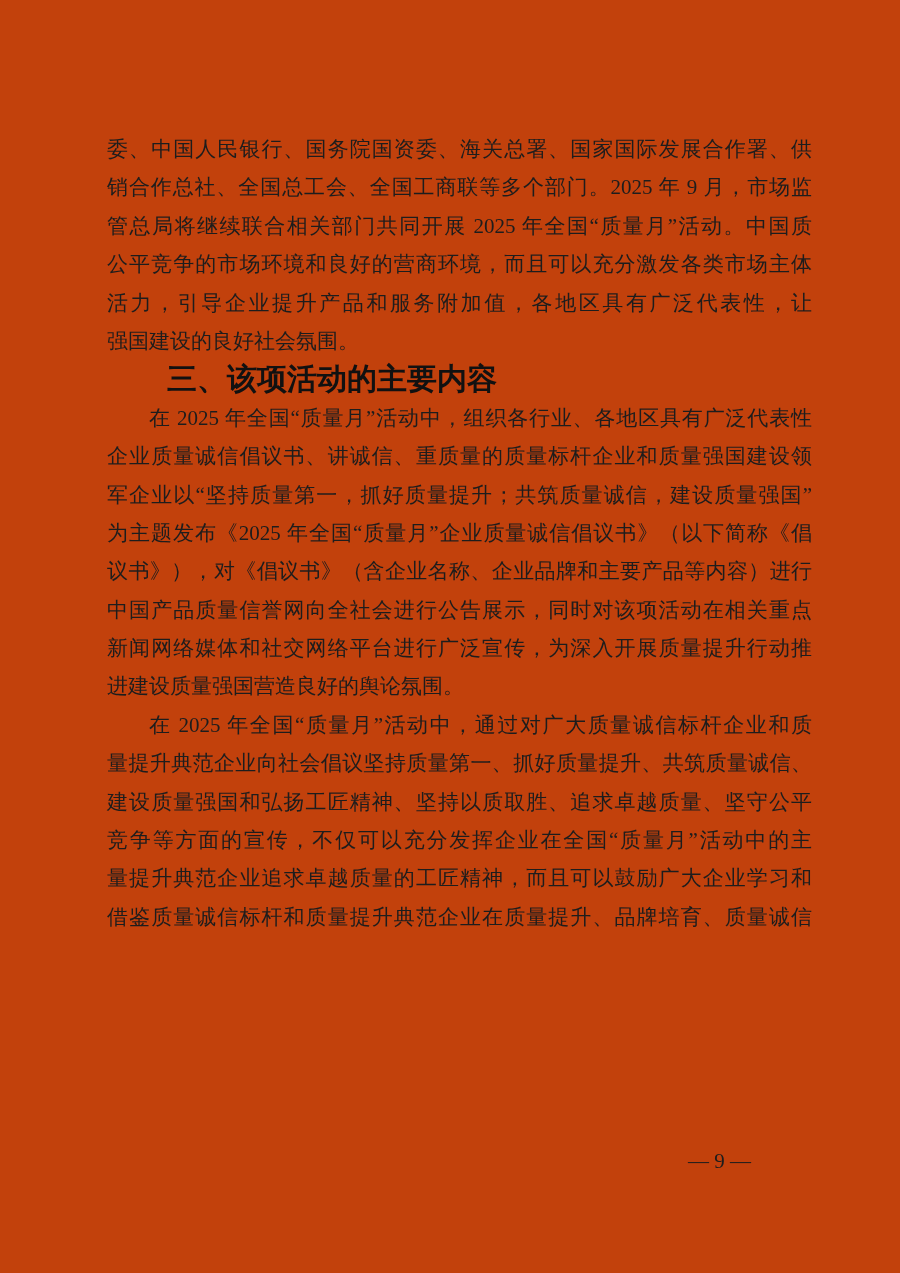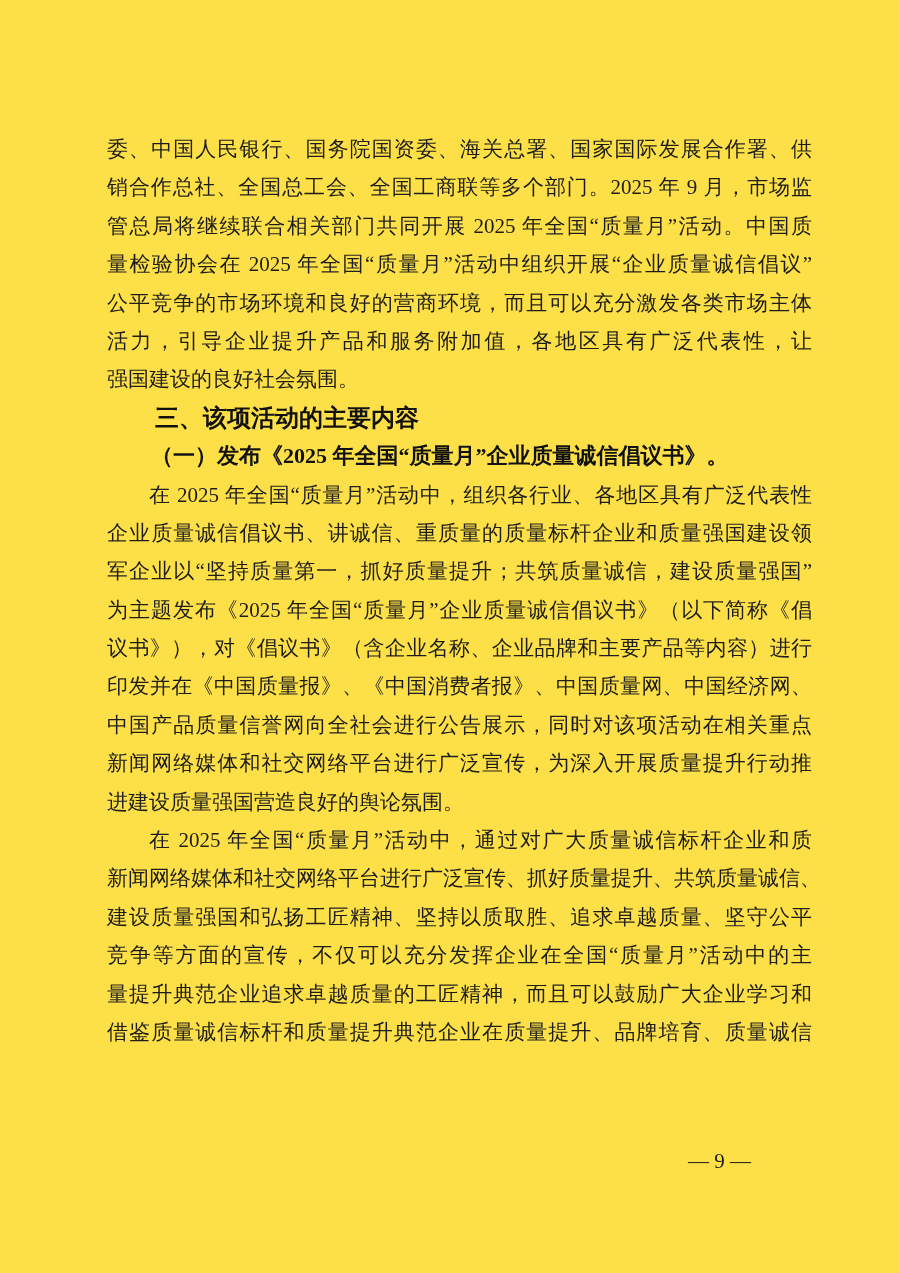--- a/index.html
+++ b/index.html
@@ -4,21 +4,21 @@
 <style>
   html, body {
     margin: 0;
     padding: 0;
     background: #ffffff;
   }
   .page {
     position: relative;
     width: 900px;
     height: 1273px;
-    background: #fde047;
+    background: #c2410c;
     overflow: hidden;
     font-family: "Liberation Serif", serif;
     color: #1d1d1d;
   }
   .content {
     position: absolute;
     left: 107px;
     top: 130px;
     width: 705px;
   }
@@ -35,21 +35,21 @@
   .line.body-justify-indent {
     text-indent: 2em;
   }
   .line.body-end {
     text-align: right;
     text-align-last: left;
   }
   .line.heading {
     font-family: "Liberation Sans", sans-serif;
     font-weight: 700;
-    font-size: 24px;
+    font-size: 30px;
     text-indent: 2em;
     text-align: left;
     text-align-last: left;
     color: #111111;
   }
   .line.subheading {
     font-weight: 700;
     font-size: 22px;
     text-indent: 2em;
     text-align: left;
@@ -67,36 +67,33 @@
   }
 </style>
 </head>
 <body>
 
 <div class="page">
   <div class="content">
       <div class="line body-justify">委、中国人民银行、国务院国资委、海关总署、国家国际发展合作署、供</div>
       <div class="line body-justify">销合作总社、全国总工会、全国工商联等多个部门。2025 年 9 月，市场监</div>
       <div class="line body-justify">管总局将继续联合相关部门共同开展 2025 年全国“质量月”活动。中国质</div>
-      <div class="line body-justify">量检验协会在 2025 年全国“质量月”活动中组织开展“企业质量诚信倡议”</div>
       <div class="line body-justify">公平竞争的市场环境和良好的营商环境，而且可以充分激发各类市场主体</div>
       <div class="line body-justify">活力，引导企业提升产品和服务附加值，各地区具有广泛代表性，让</div>
       <div class="line body-end">强国建设的良好社会氛围。</div>
       <div class="line heading">三、该项活动的主要内容</div>
-      <div class="line subheading">（一）发布《2025 年全国“质量月”企业质量诚信倡议书》。</div>
       <div class="line body-justify-indent">在 2025 年全国“质量月”活动中，组织各行业、各地区具有广泛代表性</div>
       <div class="line body-justify">企业质量诚信倡议书、讲诚信、重质量的质量标杆企业和质量强国建设领</div>
       <div class="line body-justify">军企业以“坚持质量第一，抓好质量提升；共筑质量诚信，建设质量强国”</div>
       <div class="line body-justify">为主题发布《2025 年全国“质量月”企业质量诚信倡议书》（以下简称《倡</div>
       <div class="line body-justify">议书》），对《倡议书》（含企业名称、企业品牌和主要产品等内容）进行</div>
-      <div class="line body-justify">印发并在《中国质量报》、《中国消费者报》、中国质量网、中国经济网、</div>
       <div class="line body-justify">中国产品质量信誉网向全社会进行公告展示，同时对该项活动在相关重点</div>
       <div class="line body-justify">新闻网络媒体和社交网络平台进行广泛宣传，为深入开展质量提升行动推</div>
       <div class="line body-end">进建设质量强国营造良好的舆论氛围。</div>
       <div class="line body-justify-indent">在 2025 年全国“质量月”活动中，通过对广大质量诚信标杆企业和质</div>
-      <div class="line body-justify">新闻网络媒体和社交网络平台进行广泛宣传、抓好质量提升、共筑质量诚信、</div>
+      <div class="line body-justify">量提升典范企业向社会倡议坚持质量第一、抓好质量提升、共筑质量诚信、</div>
       <div class="line body-justify">建设质量强国和弘扬工匠精神、坚持以质取胜、追求卓越质量、坚守公平</div>
       <div class="line body-justify">竞争等方面的宣传，不仅可以充分发挥企业在全国“质量月”活动中的主</div>
       <div class="line body-justify">量提升典范企业追求卓越质量的工匠精神，而且可以鼓励广大企业学习和</div>
       <div class="line body-justify">借鉴质量诚信标杆和质量提升典范企业在质量提升、品牌培育、质量诚信</div>
     </div>
   <div class="page-number">— 9 —</div>
 </div>
 
 </body></html>

